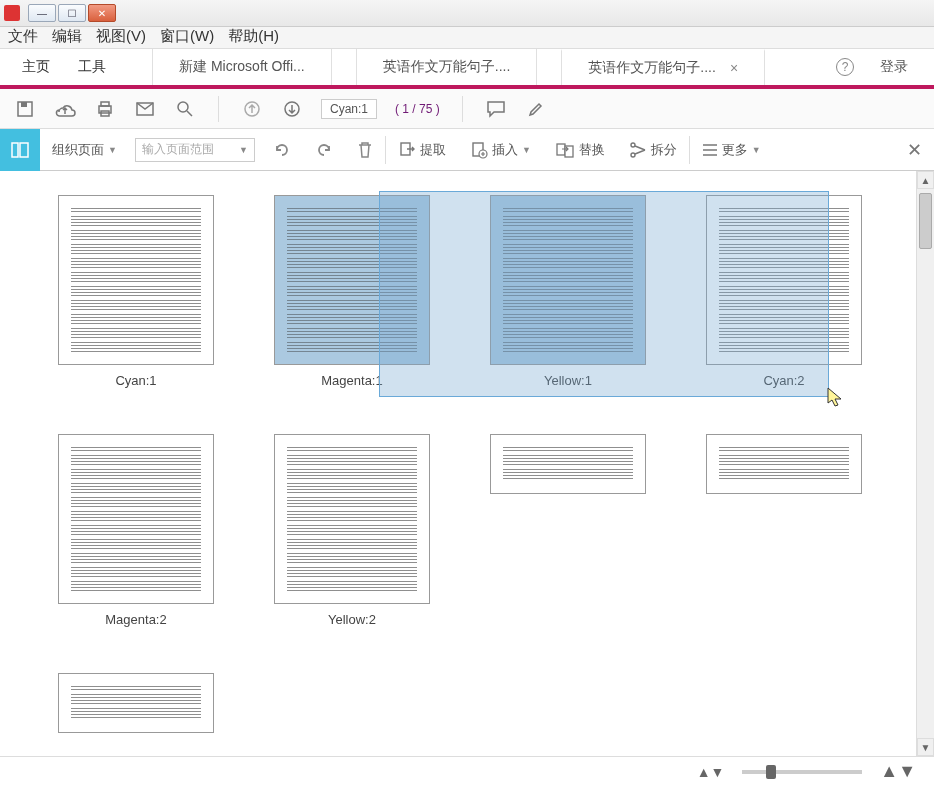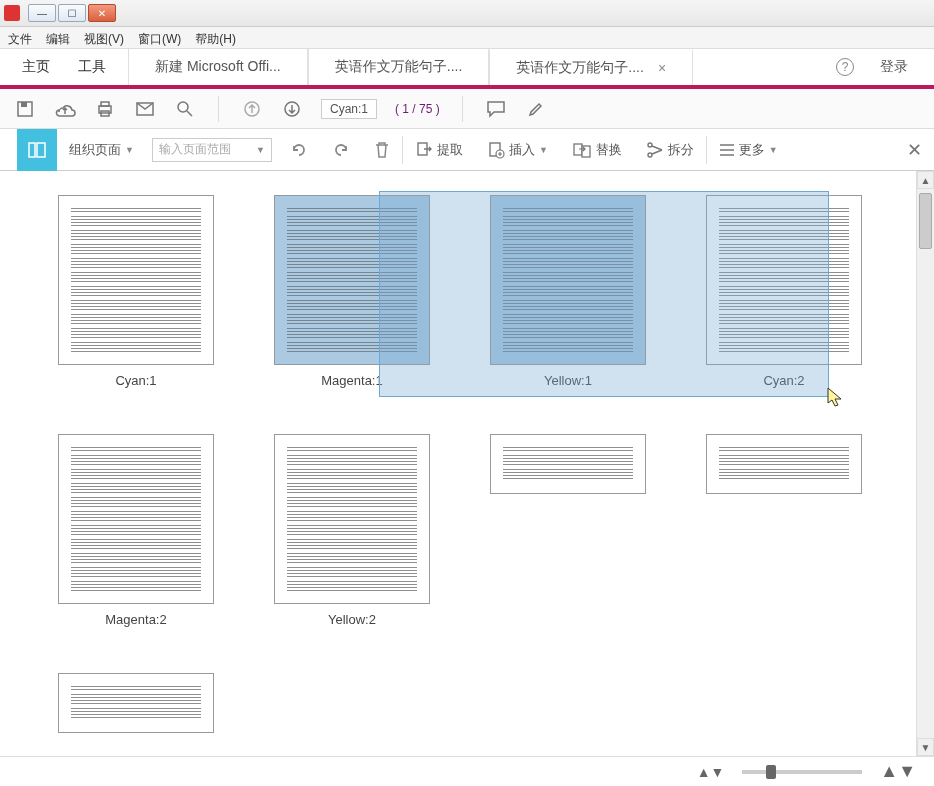--- a/index.html
+++ b/index.html
@@ -5,38 +5,38 @@
 * { margin: 0; padding: 0; box-sizing: border-box; font-family: "Microsoft YaHei", "Segoe UI", sans-serif; }
 body { background: #fff; width: 934px; height: 786px; overflow: hidden; position: relative; }
 
 .title-bar { height: 27px; background: linear-gradient(#f5f5f5, #e8e8e8); border-bottom: 1px solid #ccc; display: flex; align-items: center; padding: 0 4px; font-size: 12px; }
 .title-bar .app-icon { width: 16px; height: 16px; background: #d33; margin-right: 6px; border-radius: 2px; }
 .title-bar .title-text { flex: 1; color: #333; }
 .win-controls { display: flex; }
 .win-btn { width: 28px; height: 18px; border: 1px solid #9aa7b8; background: linear-gradient(#fafcfe,#dfe8f2); margin-left: 2px; display: flex; align-items: center; justify-content: center; font-size: 10px; color: #445; border-radius: 2px; }
 .win-btn.close { background: linear-gradient(#f29a82,#d9603d); border-color: #b34a2a; color: #fff; }
 
-.menu-bar { height: 22px; background: #f5f5f5; border-bottom: 1px solid #ddd; display: flex; align-items: flex-end; padding: 0 8px; font-size: 12px; color: #333; gap: 14px; }
+.menu-bar { height: 22px; background: #f5f5f5; border-bottom: 1px solid #ddd; display: flex; align-items: flex-start; padding: 0 8px; font-size: 15px; color: #333; gap: 14px; }
 .menu-bar span { cursor: default; }
 
 .tabs-bar { height: 40px; background: #fff; border-bottom: 4px solid #be185d; display: flex; align-items: stretch; font-size: 14px; }
 .tabs-left { display: flex; align-items: center; gap: 28px; padding: 0 22px; color: #333; }
-.tab { padding: 0 26px; display: flex; align-items: center; border-left: 1px solid #e0e0e0; border-right: 1px solid #e0e0e0; color: #555; position: relative; }
+.tab { padding: 0 26px; display: flex; align-items: center; border-left: 1px solid #e0e0e0; border-right: 1px solid #e0e0e0; color: #555; position: relative; margin-left: 24px; }
 .tab.active { border-top: 2px solid #fff; background:#fff; }
 .tab .close-x { margin-left: 14px; font-size: 14px; color: #888; }
 .tabs-right { margin-left: auto; display: flex; align-items: center; gap: 26px; padding: 0 26px; color: #555; }
 .help-icon { width: 18px; height: 18px; border: 1.5px solid #888; border-radius: 50%; display: flex; align-items: center; justify-content: center; font-size: 12px; color: #888; }
 
 .toolbar1 { height: 40px; background: #fafafa; border-bottom: 1px solid #ddd; display: flex; align-items: center; padding: 0 14px; gap: 18px; color: #555; }
 .tb-icon { width: 22px; height: 22px; display: flex; align-items: center; justify-content: center; font-size: 16px; color: #666; }
 .tb-sep { width: 1px; height: 26px; background: #ddd; margin: 0 4px; }
 .page-ind { border: 1px solid #ccc; padding: 2px 8px; font-size: 12px; color: #555; background: #fff; }
 .page-count { font-size: 12px; color: #701a75; }
 
-.toolbar2 { height: 42px; background: #fff; border-bottom: 1px solid #ccc; display: flex; align-items: center; font-size: 13px; color: #555; padding-left: 17px; }
+.toolbar2 { height: 42px; background: #fff; border-bottom: 1px solid #ccc; display: flex; align-items: center; font-size: 13px; color: #555; }
 .blue-tab { width: 40px; height: 42px; background: #43bfe0; display: flex; align-items: center; justify-content: center; color: #fff; }
 .tb2-btn { display: flex; align-items: center; padding: 0 12px; height: 100%; gap: 4px; }
 .tb2-sep { width: 1px; height: 28px; background: #ddd; }
 .range-input { width: 120px; height: 24px; border: 1px solid #ccc; padding: 0 6px; font-size: 12px; color: #aaa; display: flex; align-items: center; justify-content: space-between; margin: 12px 6px; }
 .chev { font-size: 9px; color: #888; }
 
 .content { position: absolute; top: 171px; left: 40px; right: 18px; bottom: 30px; background: #fff; overflow: hidden; }
 .scrollbar-v { position: absolute; right: 0; top: 171px; width: 18px; bottom: 30px; background: #f0f0f0; border-left: 1px solid #ddd; }
 .scroll-arrow { height: 18px; display:flex; align-items:center; justify-content:center; font-size:10px; color:#666; background:#f0f0f0; border:1px solid #ddd; }
 .scroll-thumb { position: absolute; top: 22px; left: 2px; right: 2px; height: 56px; background: #ccc; border: 1px solid #aaa; border-radius: 2px; }

